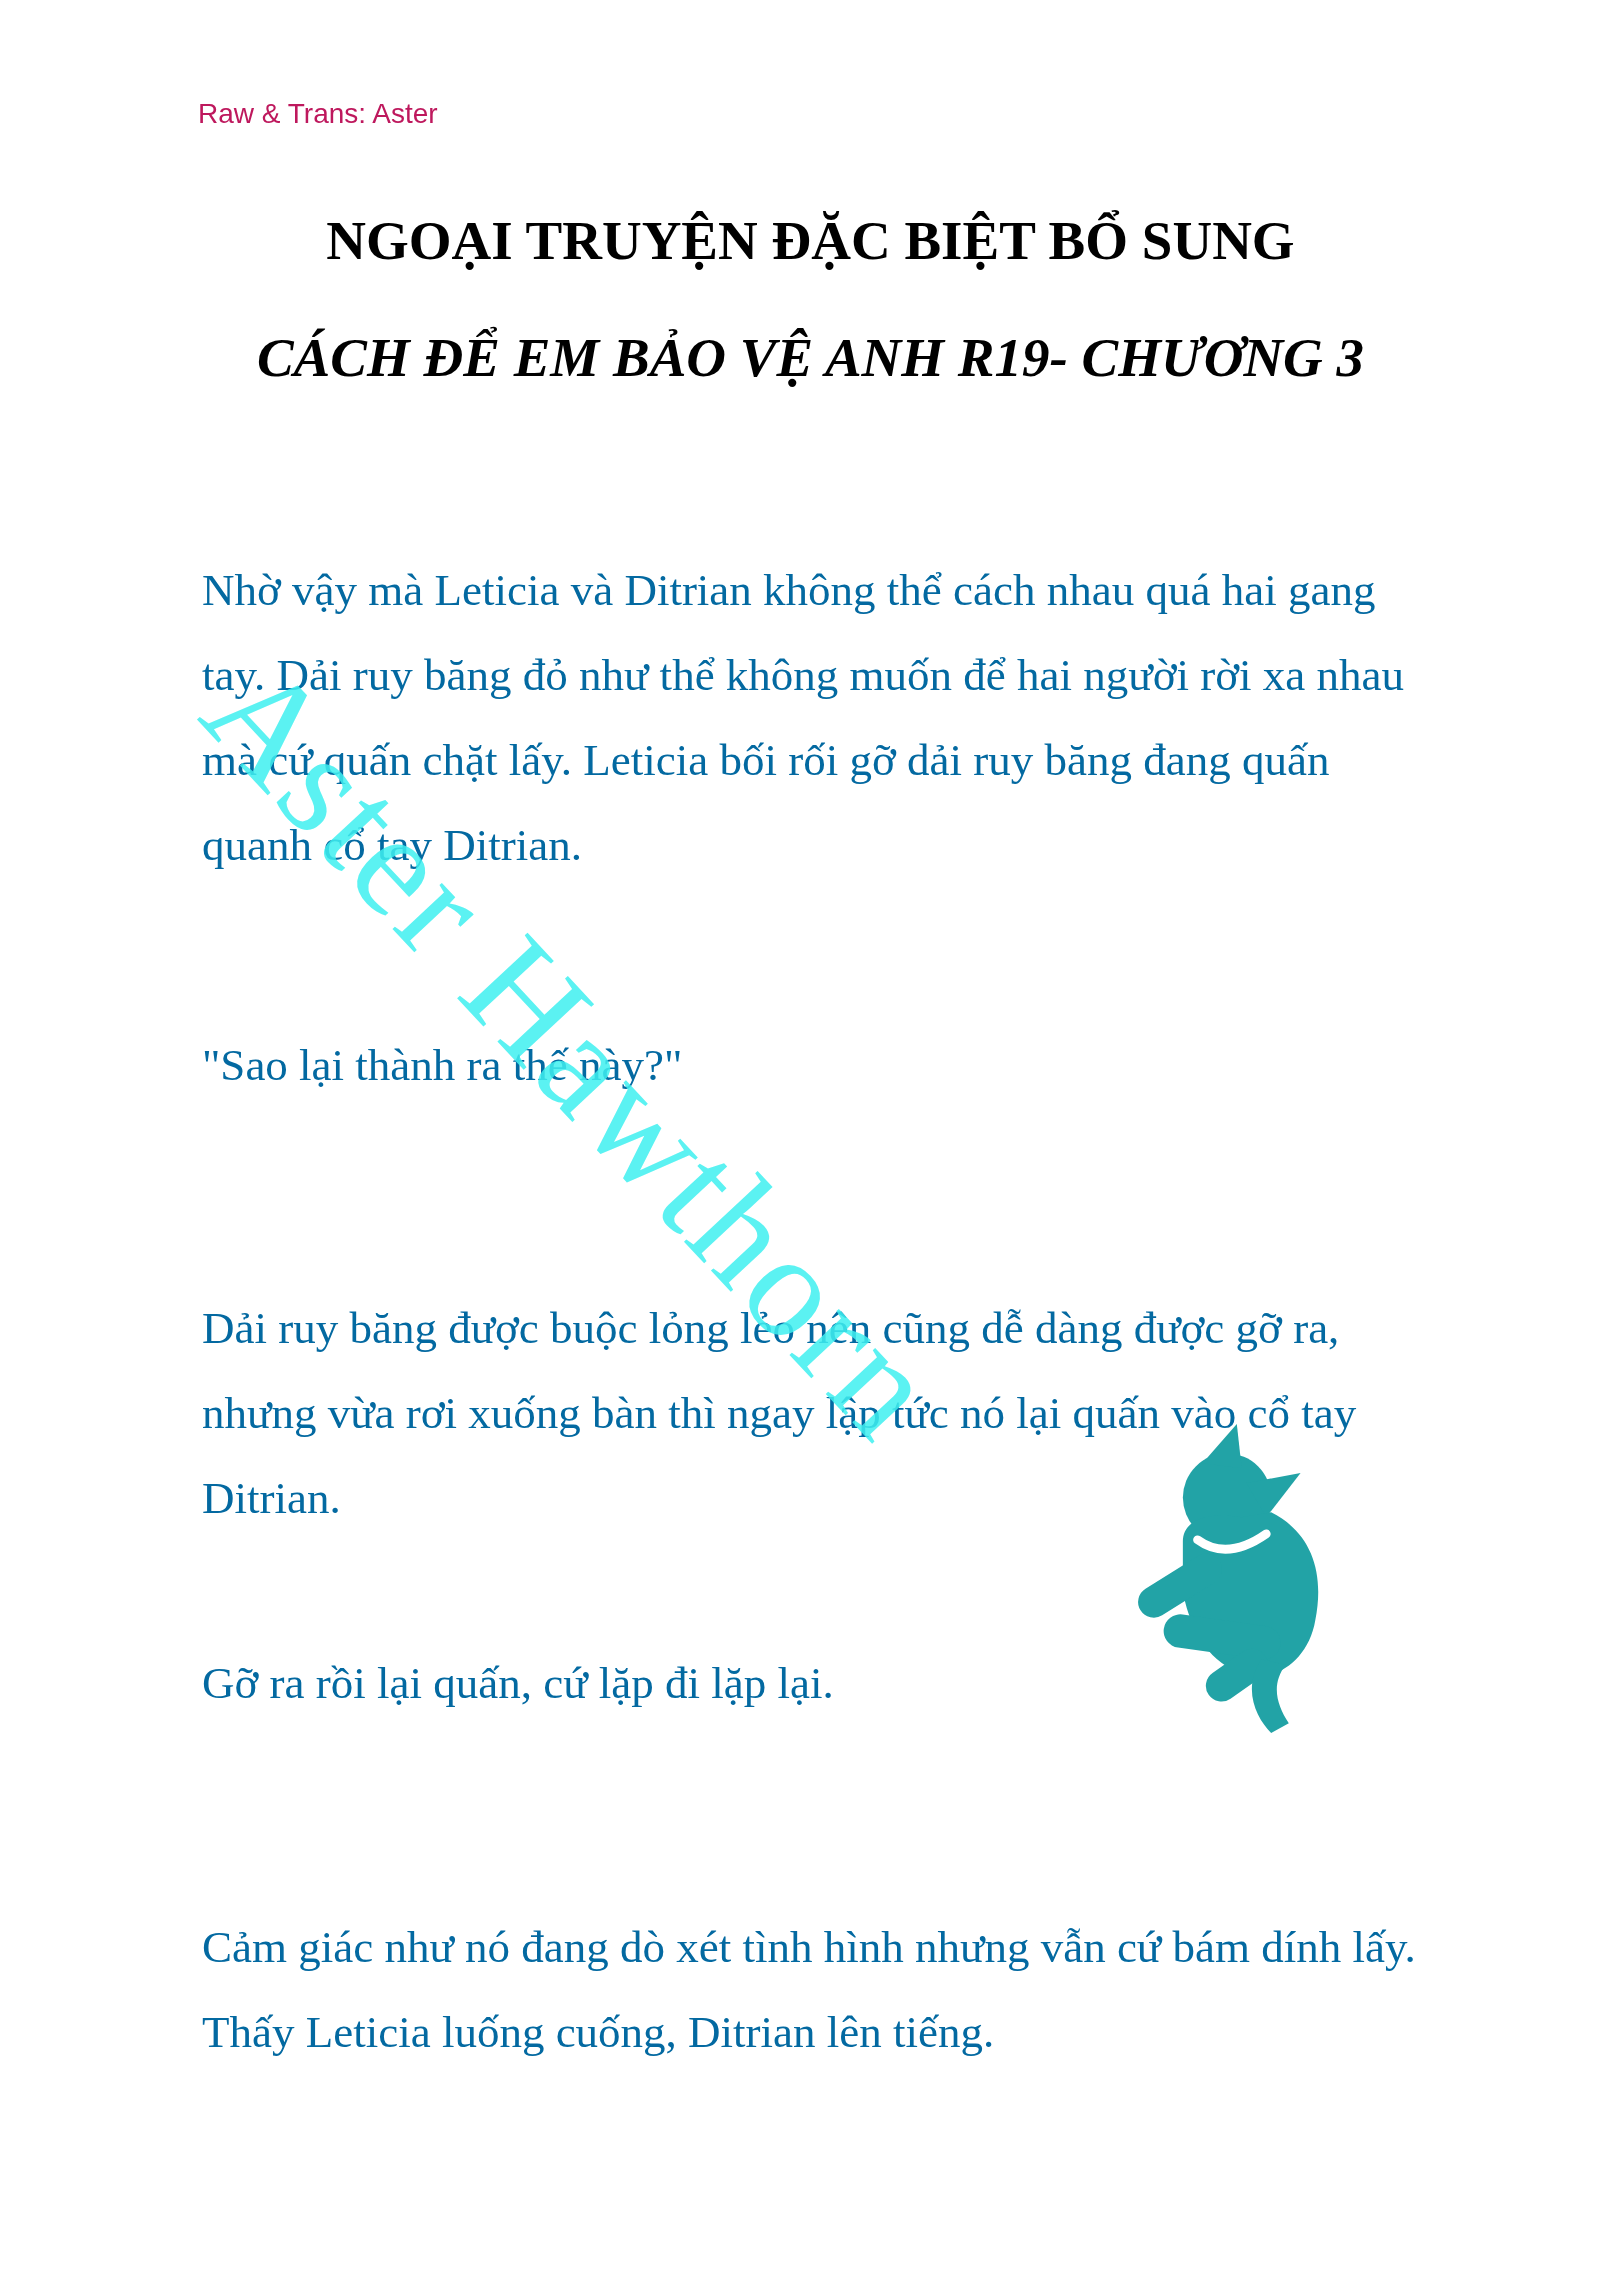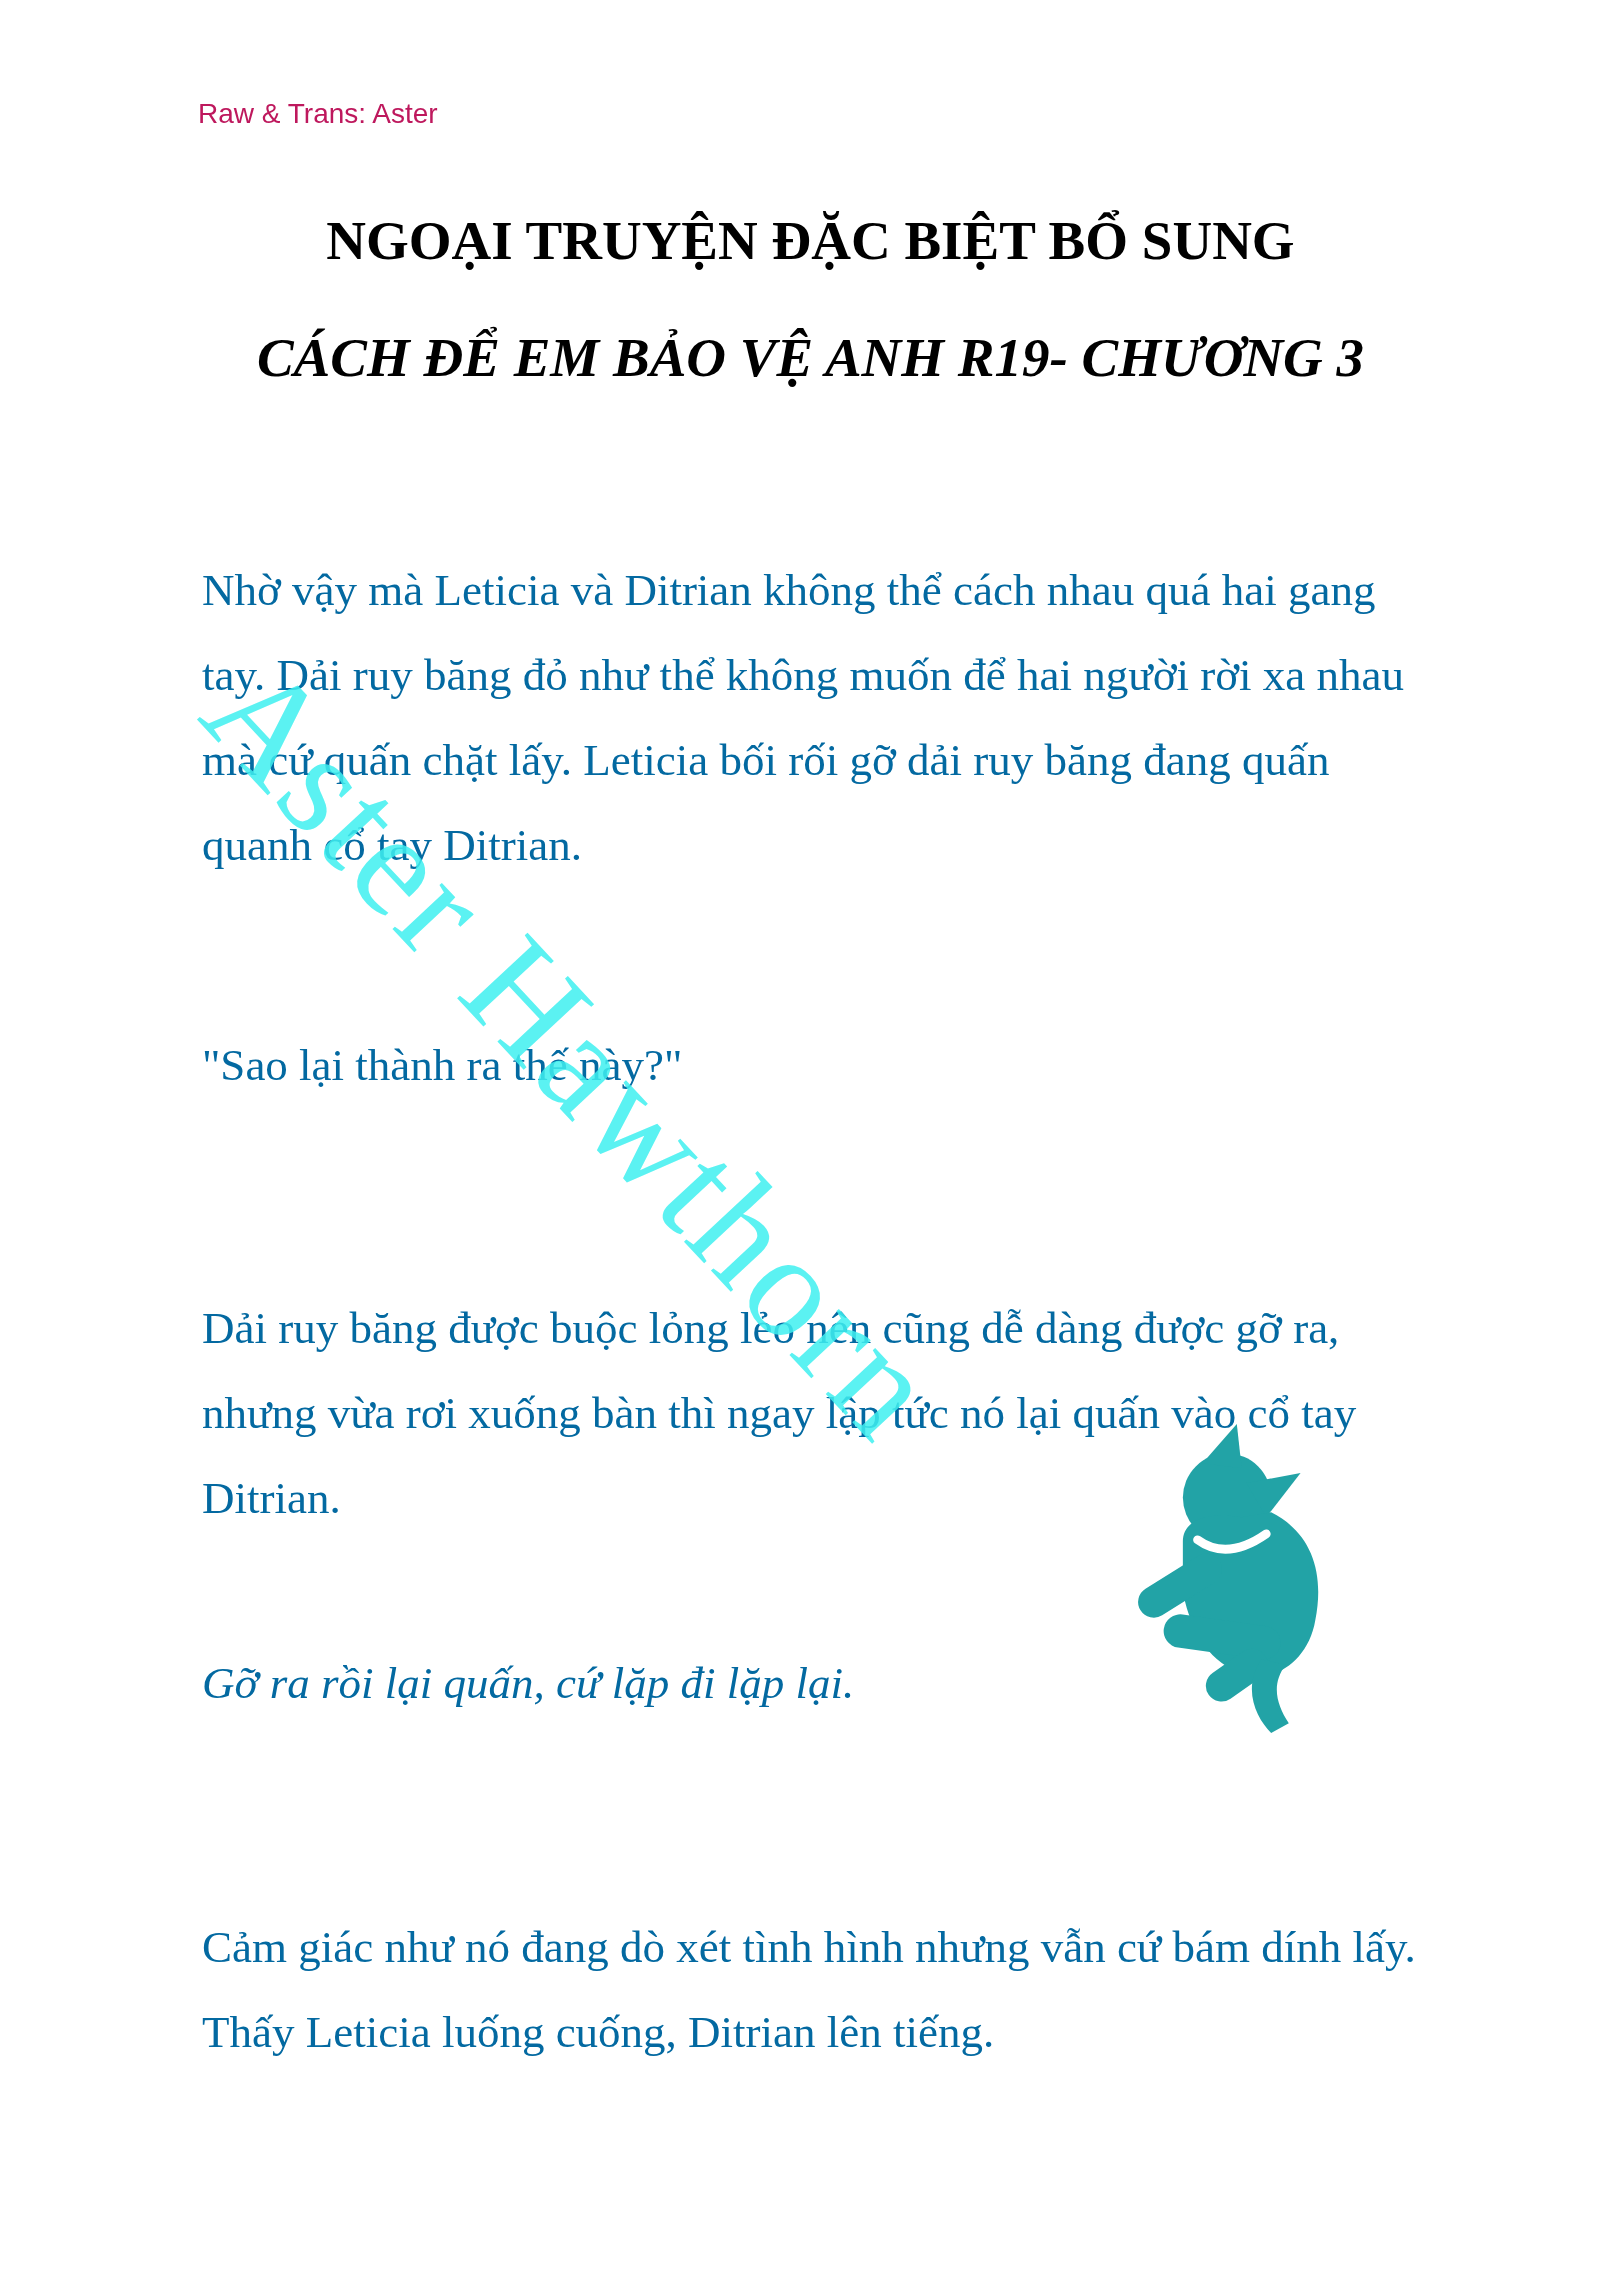--- a/index.html
+++ b/index.html
@@ -32,21 +32,21 @@
 <body>
 
 <div class="credit">Raw &amp; Trans: Aster</div>
 
 <div class="title t1">NGOẠI TRUYỆN ĐẶC BIỆT BỔ SUNG</div>
 <div class="title t2">CÁCH ĐỂ EM BẢO VỆ ANH R19- CHƯƠNG 3</div>
 
 <p class="para" style="top:544px;">Nhờ vậy mà Leticia và Ditrian không thể cách nhau quá hai gang tay. Dải ruy băng đỏ như thể không muốn để hai người rời xa nhau mà cứ quấn chặt lấy. Leticia bối rối gỡ dải ruy băng đang quấn quanh cổ tay Ditrian.</p>
 <p class="para" style="top:1019px;">"Sao lại thành ra thế này?"</p>
 <p class="para" style="top:1282px;">Dải ruy băng được buộc lỏng lẻo nên cũng dễ dàng được gỡ ra, nhưng vừa rơi xuống bàn thì ngay lập tức nó lại quấn vào cổ tay Ditrian.</p>
-<p class="para" style="top:1637px;font-style:italic;">Gỡ ra rồi lại quấn, cứ lặp đi lặp lại.</p>
+<p class="para" style="top:1637px;">Gỡ ra rồi lại quấn, cứ lặp đi lặp lại.</p>
 <p class="para" style="top:1901px;">Cảm giác như nó đang dò xét tình hình nhưng vẫn cứ bám dính lấy. Thấy Leticia luống cuống, Ditrian lên tiếng.</p>
 
 <div class="watermark" style="left:294px; top:627px;">Aster Hawthorn</div>
 
 <svg class="cat" viewBox="0 0 210 320">
   <g fill="#22a3a6">
 
     <circle cx="105" cy="75" r="45"></circle>
 
     <polygon points="80,40 115,0 120,45"></polygon>

